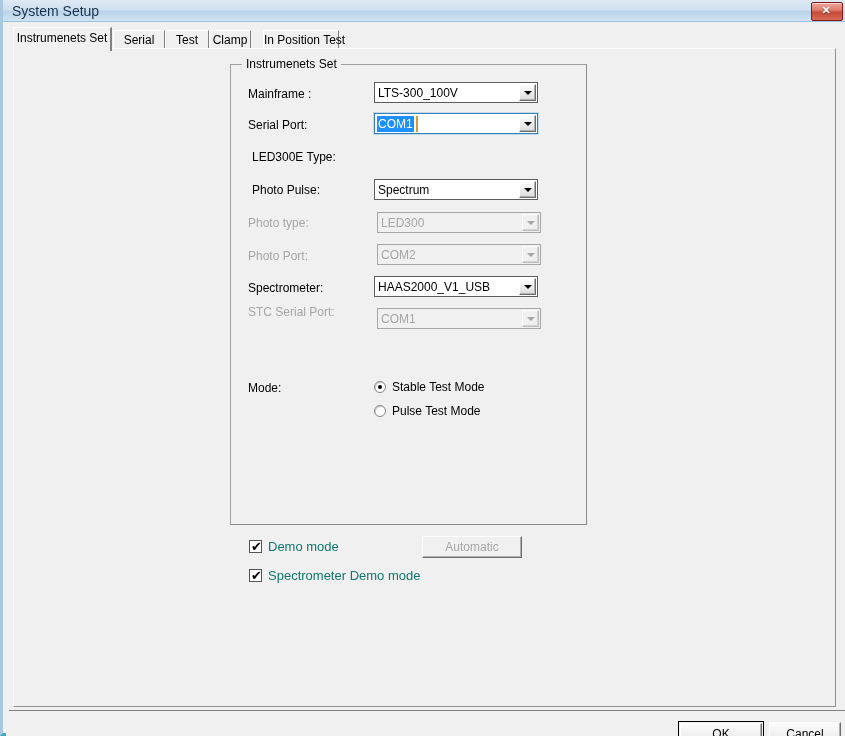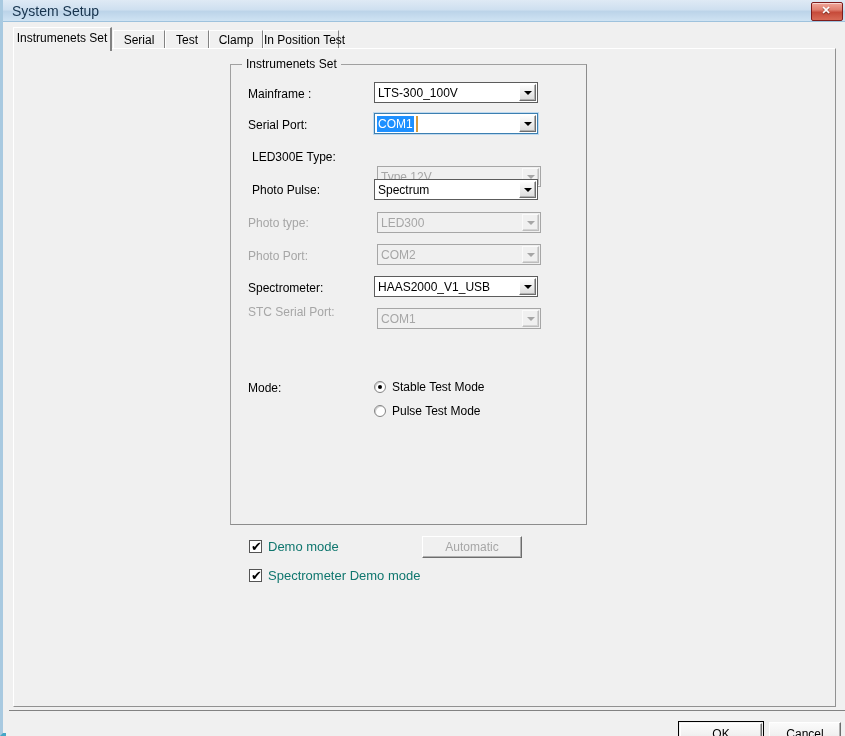--- a/index.html
+++ b/index.html
@@ -364,21 +364,21 @@
       <div id="close-glyph">✕</div>
     </div>
   </div>
 
   <div id="client">
 
     <div id="tabstrip">
       <div class="tab selected" style="left:0px; width:99px;">Instrumenets Set</div>
       <div class="tab" style="left:100px; width:52px;">Serial</div>
       <div class="tab" style="left:152px; width:44px;">Test</div>
-      <div class="tab" style="left:196px; width:54px;">Clamp</div>
+      <div class="tab" style="left:196px; width:42px;">Clamp</div>
       <div class="tab" style="left:250px; width:76px;">In Position Test</div>
     </div>
 
     <div id="tabpage"></div>
 
     <div id="groupbox"></div>
     <div id="groupbox-label">Instrumenets Set</div>
 
     <div class="field-label" style="left:242px; top:65px;">Mainframe :</div>
     <div class="combo" style="left:368px; top:60px;">
@@ -391,26 +391,20 @@
     <div class="field-label" style="left:242px; top:96px;">Serial Port:</div>
     <div class="combo focused" style="left:368px; top:91px;">
       <div class="selected-text">COM1</div>
       <div class="caret" style="left:41px;"></div>
       <div class="combo-btn">
           <div class="arrow"></div>
         </div>
     </div>
 
     <div class="field-label" style="left:246px; top:128px;">LED300E Type:</div>
-    <div class="combo disabled" style="left:371px; top:144px; top:144px;">
-      <div class="combo-text">Type 12V</div>
-      <div class="combo-btn">
-          <div class="arrow"></div>
-        </div>
-    </div>
 
     <div class="field-label" style="left:246px; top:161px;">Photo Pulse:</div>
     <div class="combo" style="left:368px; top:157px;">
       <div class="combo-text">Spectrum</div>
       <div class="combo-btn">
           <div class="arrow"></div>
         </div>
     </div>
 
     <div class="field-label disabled" style="left:242px; top:194px;">Photo type:</div>

